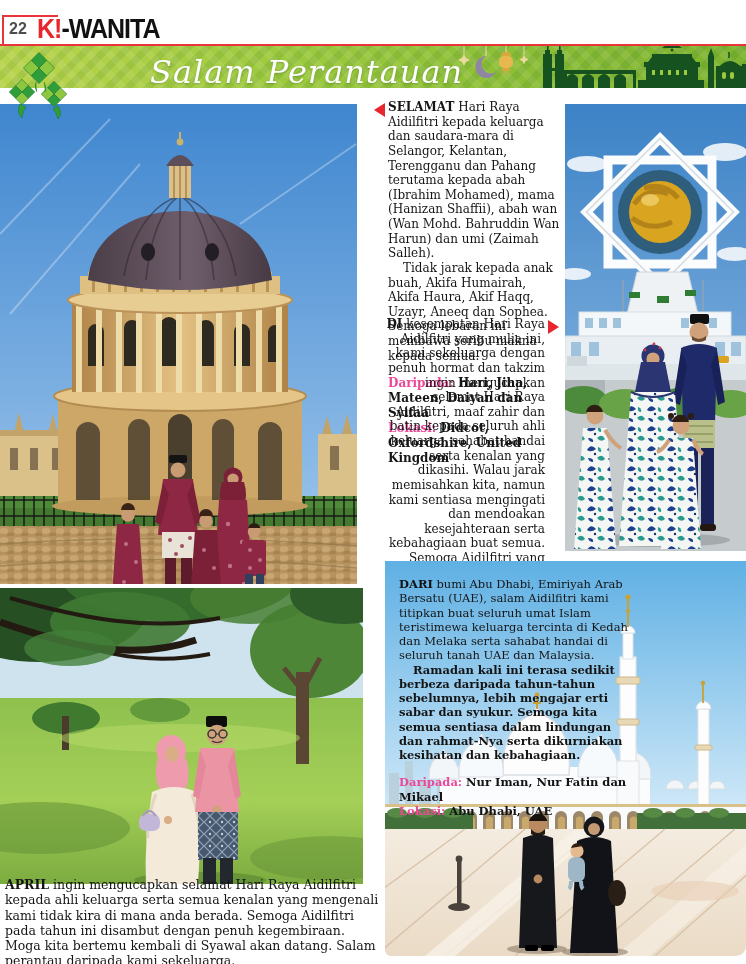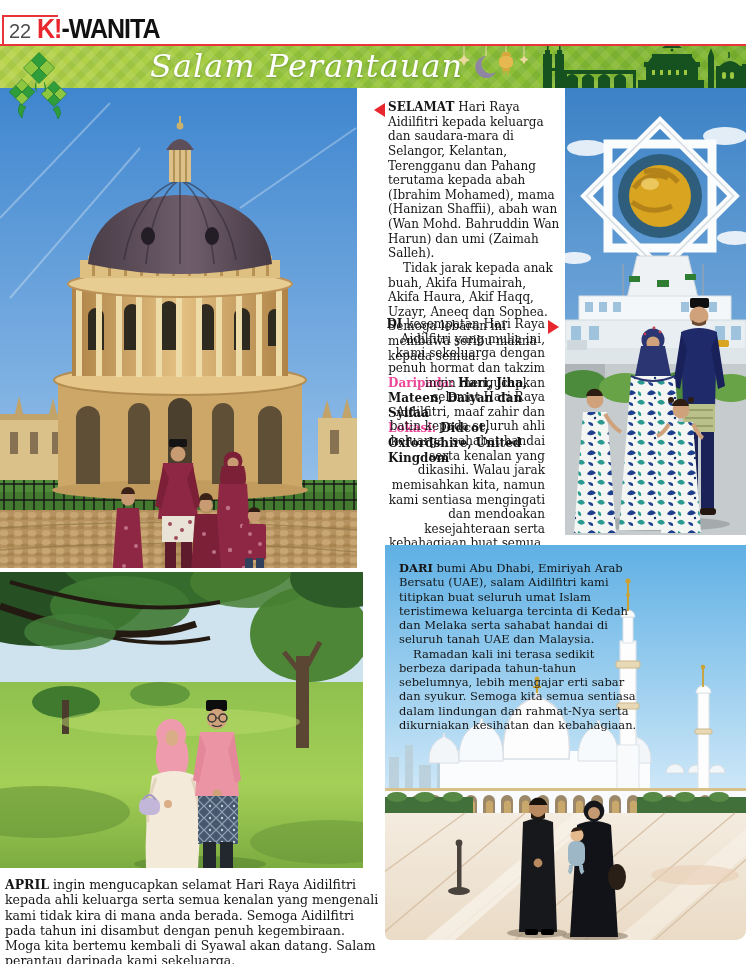--- a/index.html
+++ b/index.html
@@ -2,65 +2,65 @@
 <html><head>
 <meta charset="utf-8">
 <style>
   html,body{margin:0;padding:0;background:#e9e9e9;}
   .page{position:relative;width:746px;height:964px;margin:0 auto;background:#ffffff;overflow:hidden;
         font-family:"Liberation Sans",sans-serif;}
 
   
   .hdr-bracket{position:absolute;left:2px;top:15px;width:54px;height:29px;
                border-left:2px solid #e8353a;border-top:2px solid #e8353a;}
-  .page-number{position:absolute;left:9px;top:20px;font-size:20px;font-weight:normal;color:#4d4d4d;}
+  .page-number{position:absolute;left:9px;top:20px;font-size:16px;font-weight:bold;color:#4d4d4d;}
   .section-logo{position:absolute;left:37px;top:13px;font-size:25px;font-weight:bold;
                 letter-spacing:-1px;transform:scaleY(1.08);transform-origin:left top;}
   .section-logo .k-red{color:#e8262d;}
   .section-logo .wanita{color:#111;}
   .masthead{position:absolute;right:5px;top:28px;font-size:10.5px;font-weight:bold;color:#222;letter-spacing:.2px;margin-top:21px;}
   .masthead .kosmo{color:#e8262d;}
   .masthead .sep{color:#777;font-weight:normal;padding:0 2px;}
   .red-rule{position:absolute;left:0;top:44px;width:746px;height:2px;background:#e8353a;}
   .corner-tail{position:absolute;left:48px;top:45px;}
 
   
   .banner{position:absolute;left:0;top:46px;width:746px;height:42px;
     background-image:
       repeating-linear-gradient(45deg, rgba(255,255,255,.08) 0 7px, rgba(255,255,255,0) 7px 14px),
       repeating-linear-gradient(-45deg, rgba(20,90,20,.10) 0 7px, rgba(0,0,0,0) 7px 14px),
       linear-gradient(90deg,#b9d44d 0%,#9cc93e 40%,#7db32f 100%);}
-  .banner-title{position:absolute;left:150px;top:1px;color:#fff;
+  .banner-title{position:absolute;left:150px;top:7px;color:#fff;
     font-family:"DejaVu Serif",serif;font-style:italic;font-size:32px;letter-spacing:1px;
     text-shadow:0 1px 2px rgba(40,90,20,.35);}
   .banner-decor{position:absolute;right:0;top:0;}
   .ketupat-wrap{position:absolute;left:6px;top:48px;z-index:6;}
 
   
-  .photo{position:absolute;overflow:hidden;}
+  .photo{position:absolute;overflow:hidden;margin-top:16px;}
   .photo svg{display:block;}
   .photo-oxford   {left:0;   top:88px;  width:357px;height:480px;}
   .photo-ashgabat {left:565px;top:88px; width:181px;height:447px;}
   .photo-melbourne{left:0;   top:572px; width:363px;height:296px;}
   .photo-abudhabi {left:385px;top:545px;width:361px;height:395px;border-radius:0 0 10px 6px;}
 
   
   .article{position:absolute;font-family:"DejaVu Serif",serif;font-size:12px;line-height:1.22;color:#151515;}
   .article p{margin:0;}
   .article p.indent{text-indent:15px;}
   .article .lead{font-weight:bold;text-align:center;}
   .credit{margin-top:13px;font-weight:bold;line-height:1.25;}
   .credit .label{color:#ec4899;}
   .art-uk{left:388px;top:100px;width:172px;}
   .art-tm{left:382px;top:317px;width:163px;text-align:right;}
   .art-au{left:5px;top:877px;width:377px;font-size:12.5px;}
   .art-ad{position:absolute;left:14px;top:16px;width:240px;
           font-family:"DejaVu Serif",serif;font-size:11.5px;line-height:1.24;color:#141414;}
   .art-ad p{margin:0;}
-  .art-ad p.indent{text-indent:14px;}
+  .art-ad p.indent{text-indent:14px;font-weight:bold;}
   .art-ad .lead{font-weight:bold;}
   .tri{position:absolute;width:0;height:0;border-top:7px solid transparent;border-bottom:7px solid transparent;}
   .tri-left{left:374px;top:103px;border-right:11px solid #e8262d;}
   .tri-right{left:548px;top:320px;border-left:11px solid #e8262d;}
 </style>
 </head>
 <body>
 
 <div class="page">
 
@@ -692,20 +692,24 @@
         <circle cx="192" cy="290" r="6.6" fill="#e3b98d"></circle>
         <path d="M186,287 a6.8,6.8 0 0 1 12,-2 z" fill="#2e1d12"></path>
         <rect x="183" y="296" width="17" height="25" rx="7" fill="#9db7c6"></rect>
         <path d="M186,320 q0,6 -2,8 M196,320 q0,6 2,8" stroke="#9db7c6" stroke-width="4" fill="none"></path>
       </g>
     </svg>
 
     <div class="art-ad">
       <p><span class="lead">DARI</span><span> bumi Abu Dhabi, Emiriyah Arab Bersatu (UAE), salam Aidilfitri kami titipkan buat seluruh umat Islam teristimewa keluarga tercinta di Kedah dan Melaka serta sahabat handai di seluruh tanah UAE dan Malaysia.</span></p>
       <p class="indent">Ramadan kali ini terasa sedikit berbeza daripada tahun-tahun sebelumnya, lebih mengajar erti sabar dan syukur. Semoga kita semua sentiasa dalam lindungan dan rahmat-Nya serta dikurniakan kesihatan dan kebahagiaan.</p>
+      <div class="credit">
+        <span class="label">Daripada: </span><span>Nur Iman, Nur Fatin dan Mikael</span><br>
+        <span class="label">Lokasi: </span><span>Abu Dhabi, UAE</span>
+      </div>
     </div>
   </div>
 
   <div class="article art-au">
     <p><span class="lead">APRIL</span><span> ingin mengucapkan selamat Hari Raya Aidilfitri kepada ahli keluarga serta semua kenalan yang mengenali kami tidak kira di mana anda berada. Semoga Aidilfitri pada tahun ini disambut dengan penuh kegembiraan. Moga kita bertemu kembali di Syawal akan datang. Salam perantau daripada kami sekeluarga.</span></p>
 
   </div>
 
 </div>
 

